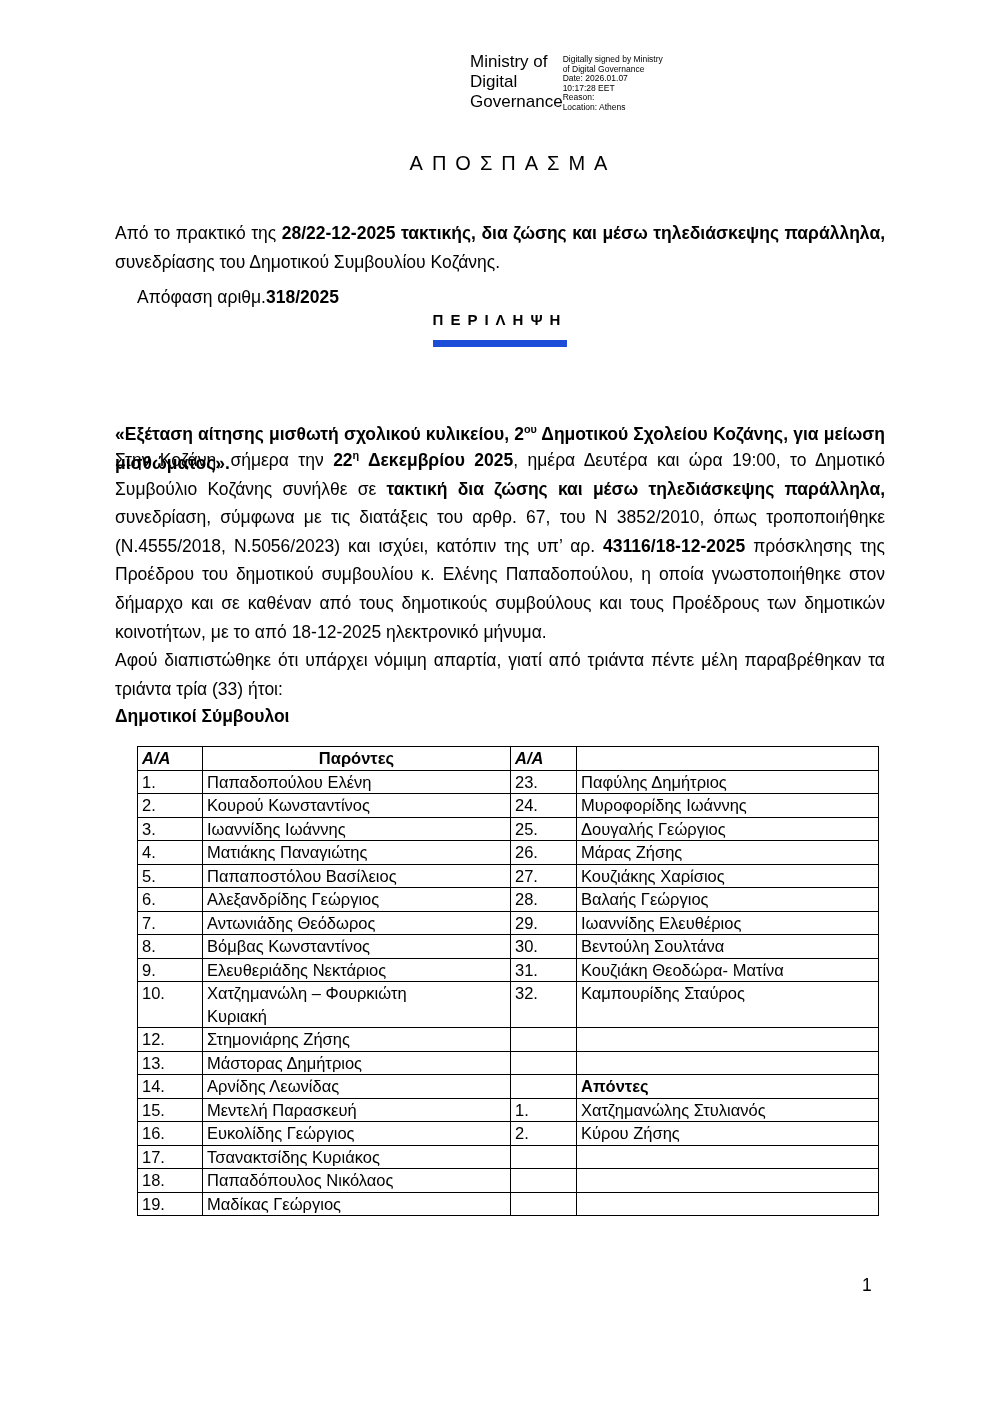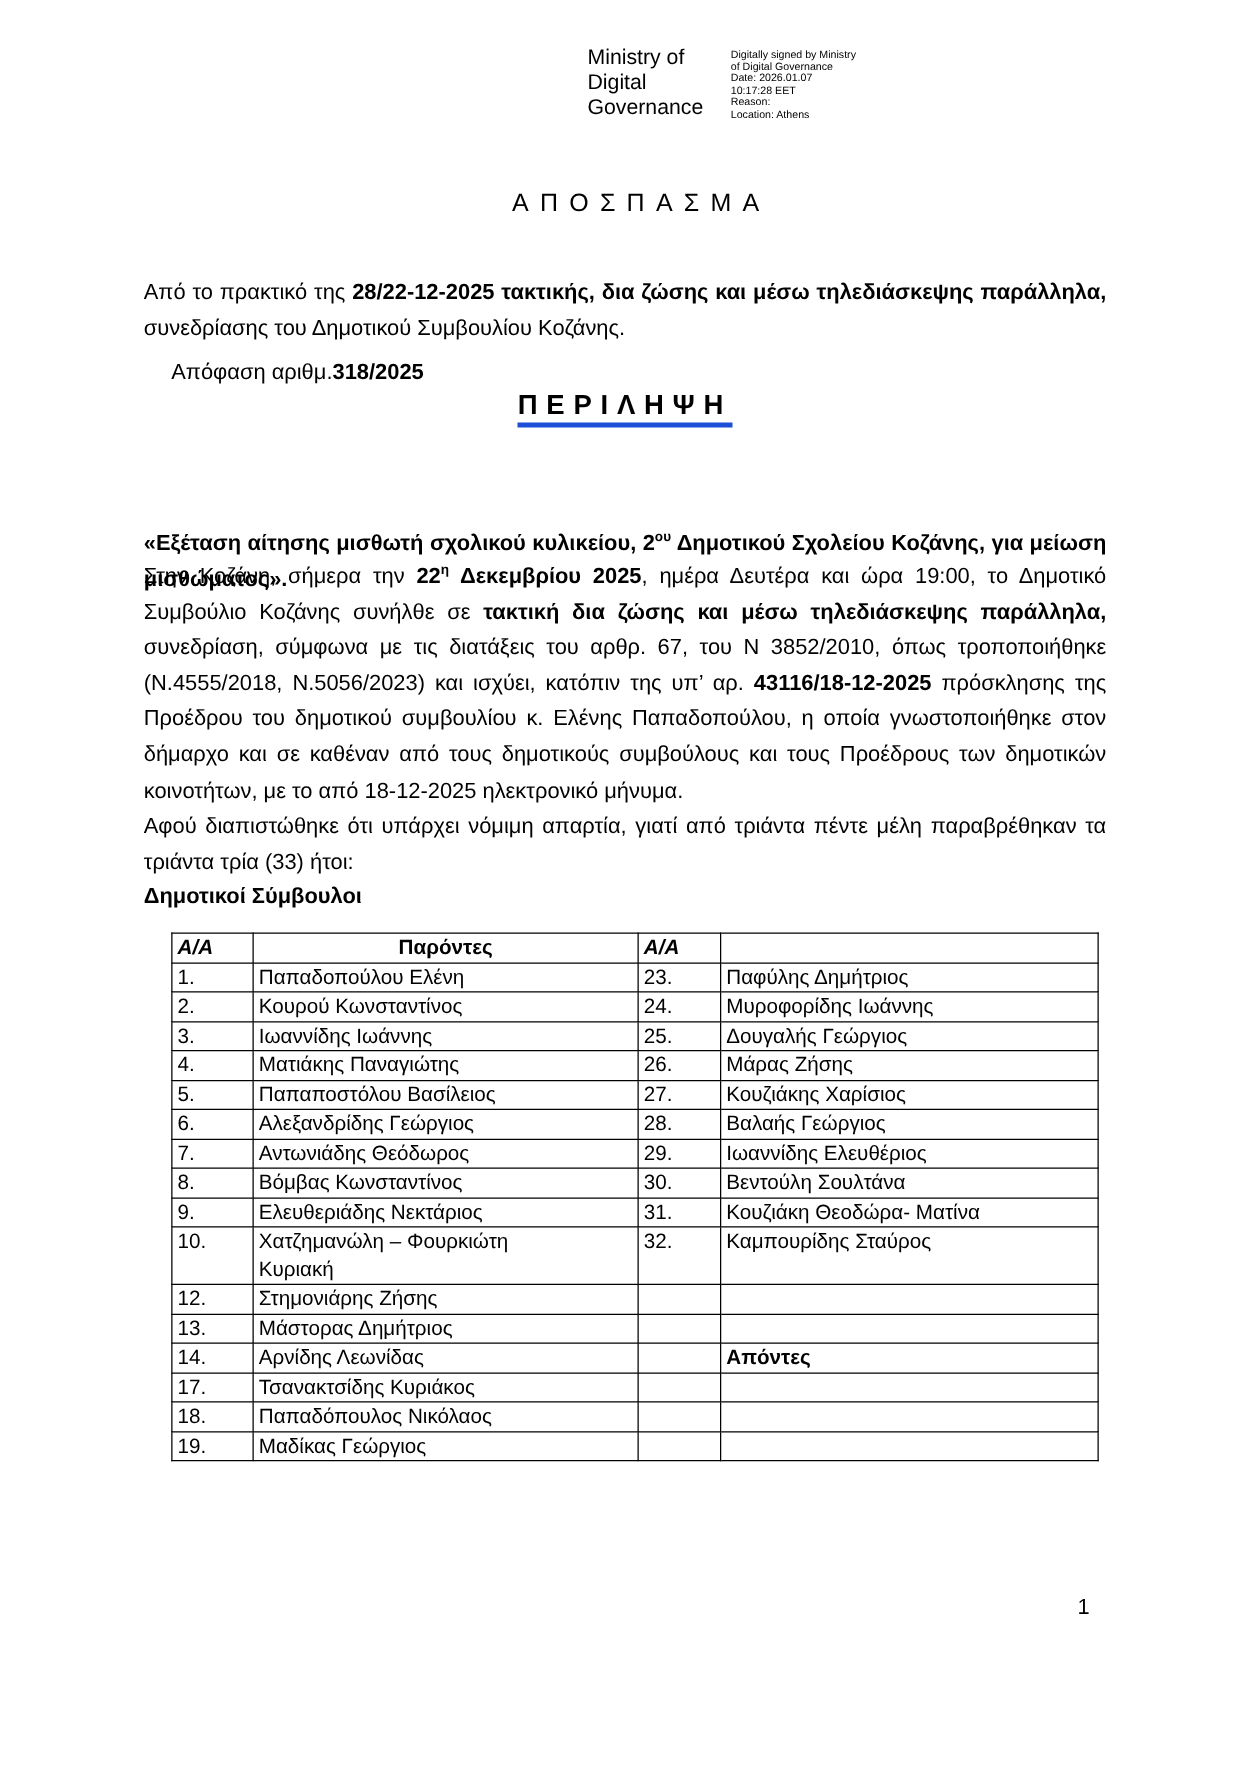--- a/index.html
+++ b/index.html
@@ -6,21 +6,21 @@
   .page {
     position:relative;
     width:1000px; height:1413px;
     margin:0 auto;
     background:#ffffff;
     color:#000;
     font-family:"Liberation Sans", sans-serif;
     overflow:hidden;
   }
   
-  .sig { position:absolute; top:36px; left:470px; display:flex; gap:22px; }
+  .sig { position:absolute; top:52px; left:470px; display:flex; }
   .sig-big {
     font-size:17px; line-height:20px;
     white-space:pre-line;
   }
   .sig-small {
     font-size:8.5px; line-height:9.6px;
     padding-top:3px;
     white-space:pre-line;
   }
   
@@ -29,23 +29,23 @@
     text-align:center; font-weight:normal; font-size:20px;
     letter-spacing:9px;
     padding-left:13px;
   }
   .perilipsi-wrap {
     position:absolute; top:311px; left:0; width:100%;
     text-align:center;
   }
   .perilipsi {
     display:inline-block;
-    font-weight:bold; font-size:22px; letter-spacing:7px;
-    border-bottom:4px solid #1d4ed8;
-    padding-bottom:1px;
+    font-weight:bold; font-size:15px; letter-spacing:7px;
+    border-bottom:7px solid #1d4ed8;
+    padding-bottom:12px;
   }
   
   .para { font-size:17.5px; line-height:28.6px; text-align:justify; }
   .p-intro   { position:absolute; top:219px; left:115px; width:770px; }
   .p-decision{ position:absolute; top:287px; left:137px; font-size:17.5px; }
   .p-quote   { position:absolute; top:372px; left:115px; width:770px; font-weight:bold;margin-top:48px; }
   .p-body    { position:absolute; top:446px; left:115px; width:770px; }
   .p-body p  { margin:0; }
   sup { font-size:0.62em; line-height:0; vertical-align:super; }
   .bold { font-weight:bold; }
@@ -202,20 +202,32 @@
           <td class="num"></td>
           <td class="name"></td>
         </tr>
         <tr>
           <td class="num">14.</td>
           <td class="name">Αρνίδης Λεωνίδας</td>
           <td class="num"></td>
           <td class="name bold">Απόντες</td>
         </tr>
         <tr>
+          <td class="num">15.</td>
+          <td class="name">Μεντελή Παρασκευή</td>
+          <td class="num">1.</td>
+          <td class="name">Χατζημανώλης Στυλιανός</td>
+        </tr>
+        <tr>
+          <td class="num">16.</td>
+          <td class="name">Ευκολίδης Γεώργιος</td>
+          <td class="num">2.</td>
+          <td class="name">Κύρου Ζήσης</td>
+        </tr>
+        <tr>
           <td class="num">17.</td>
           <td class="name">Τσανακτσίδης Κυριάκος</td>
           <td class="num"></td>
           <td class="name"></td>
         </tr>
         <tr>
           <td class="num">18.</td>
           <td class="name">Παπαδόπουλος Νικόλαος</td>
           <td class="num"></td>
           <td class="name"></td>

